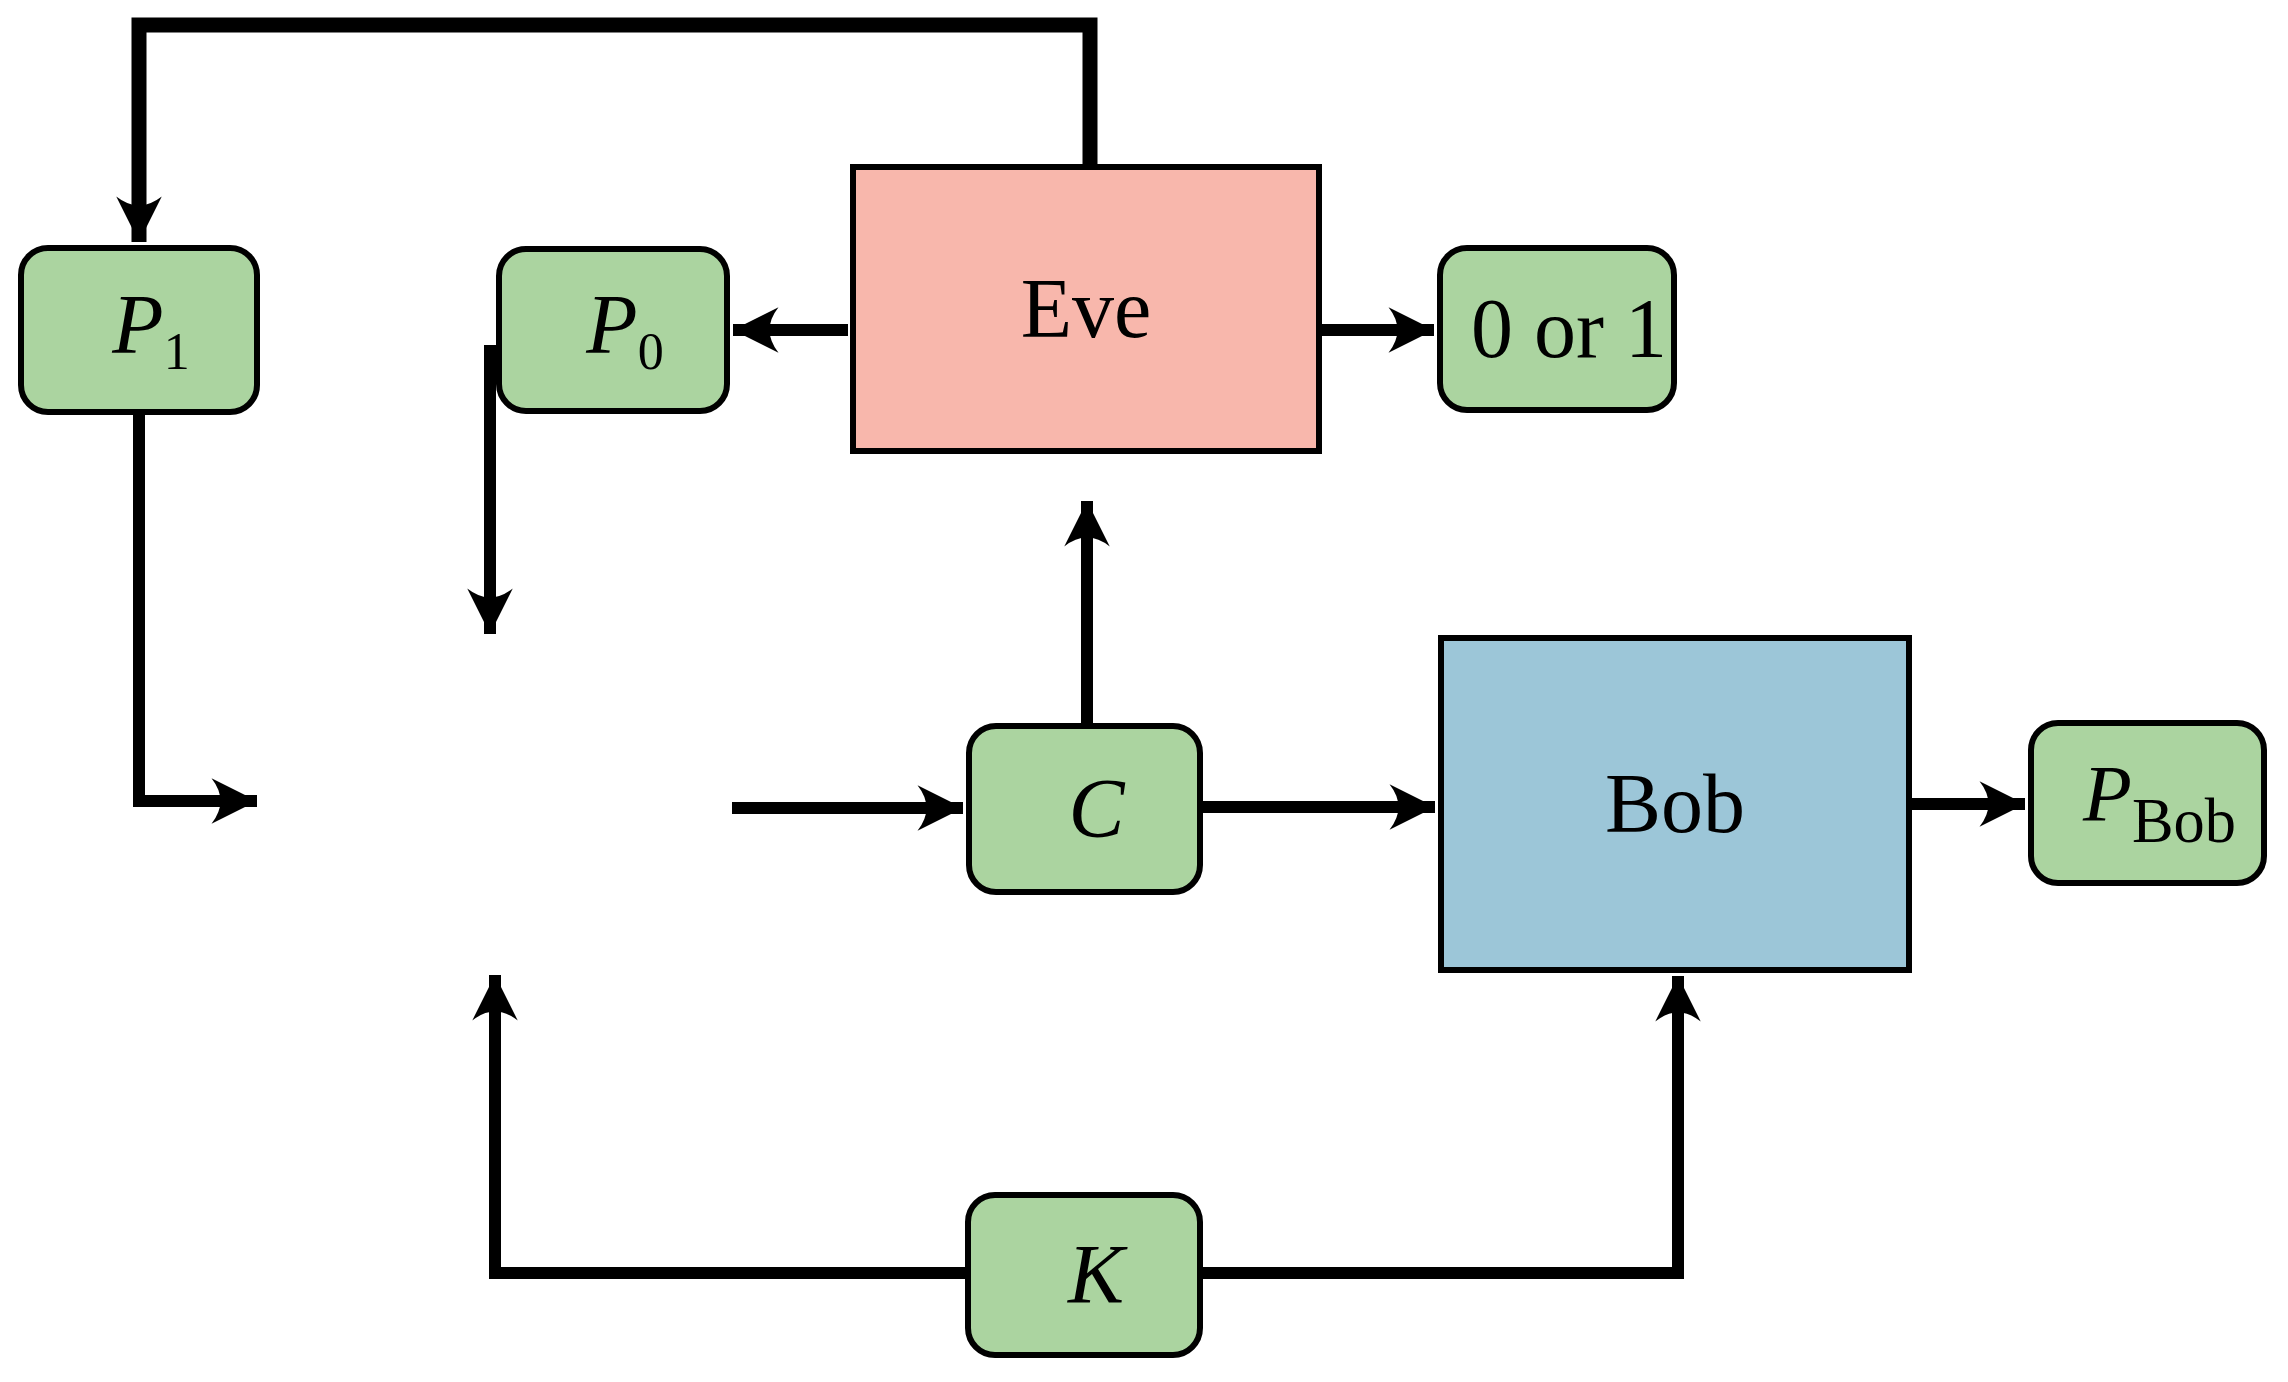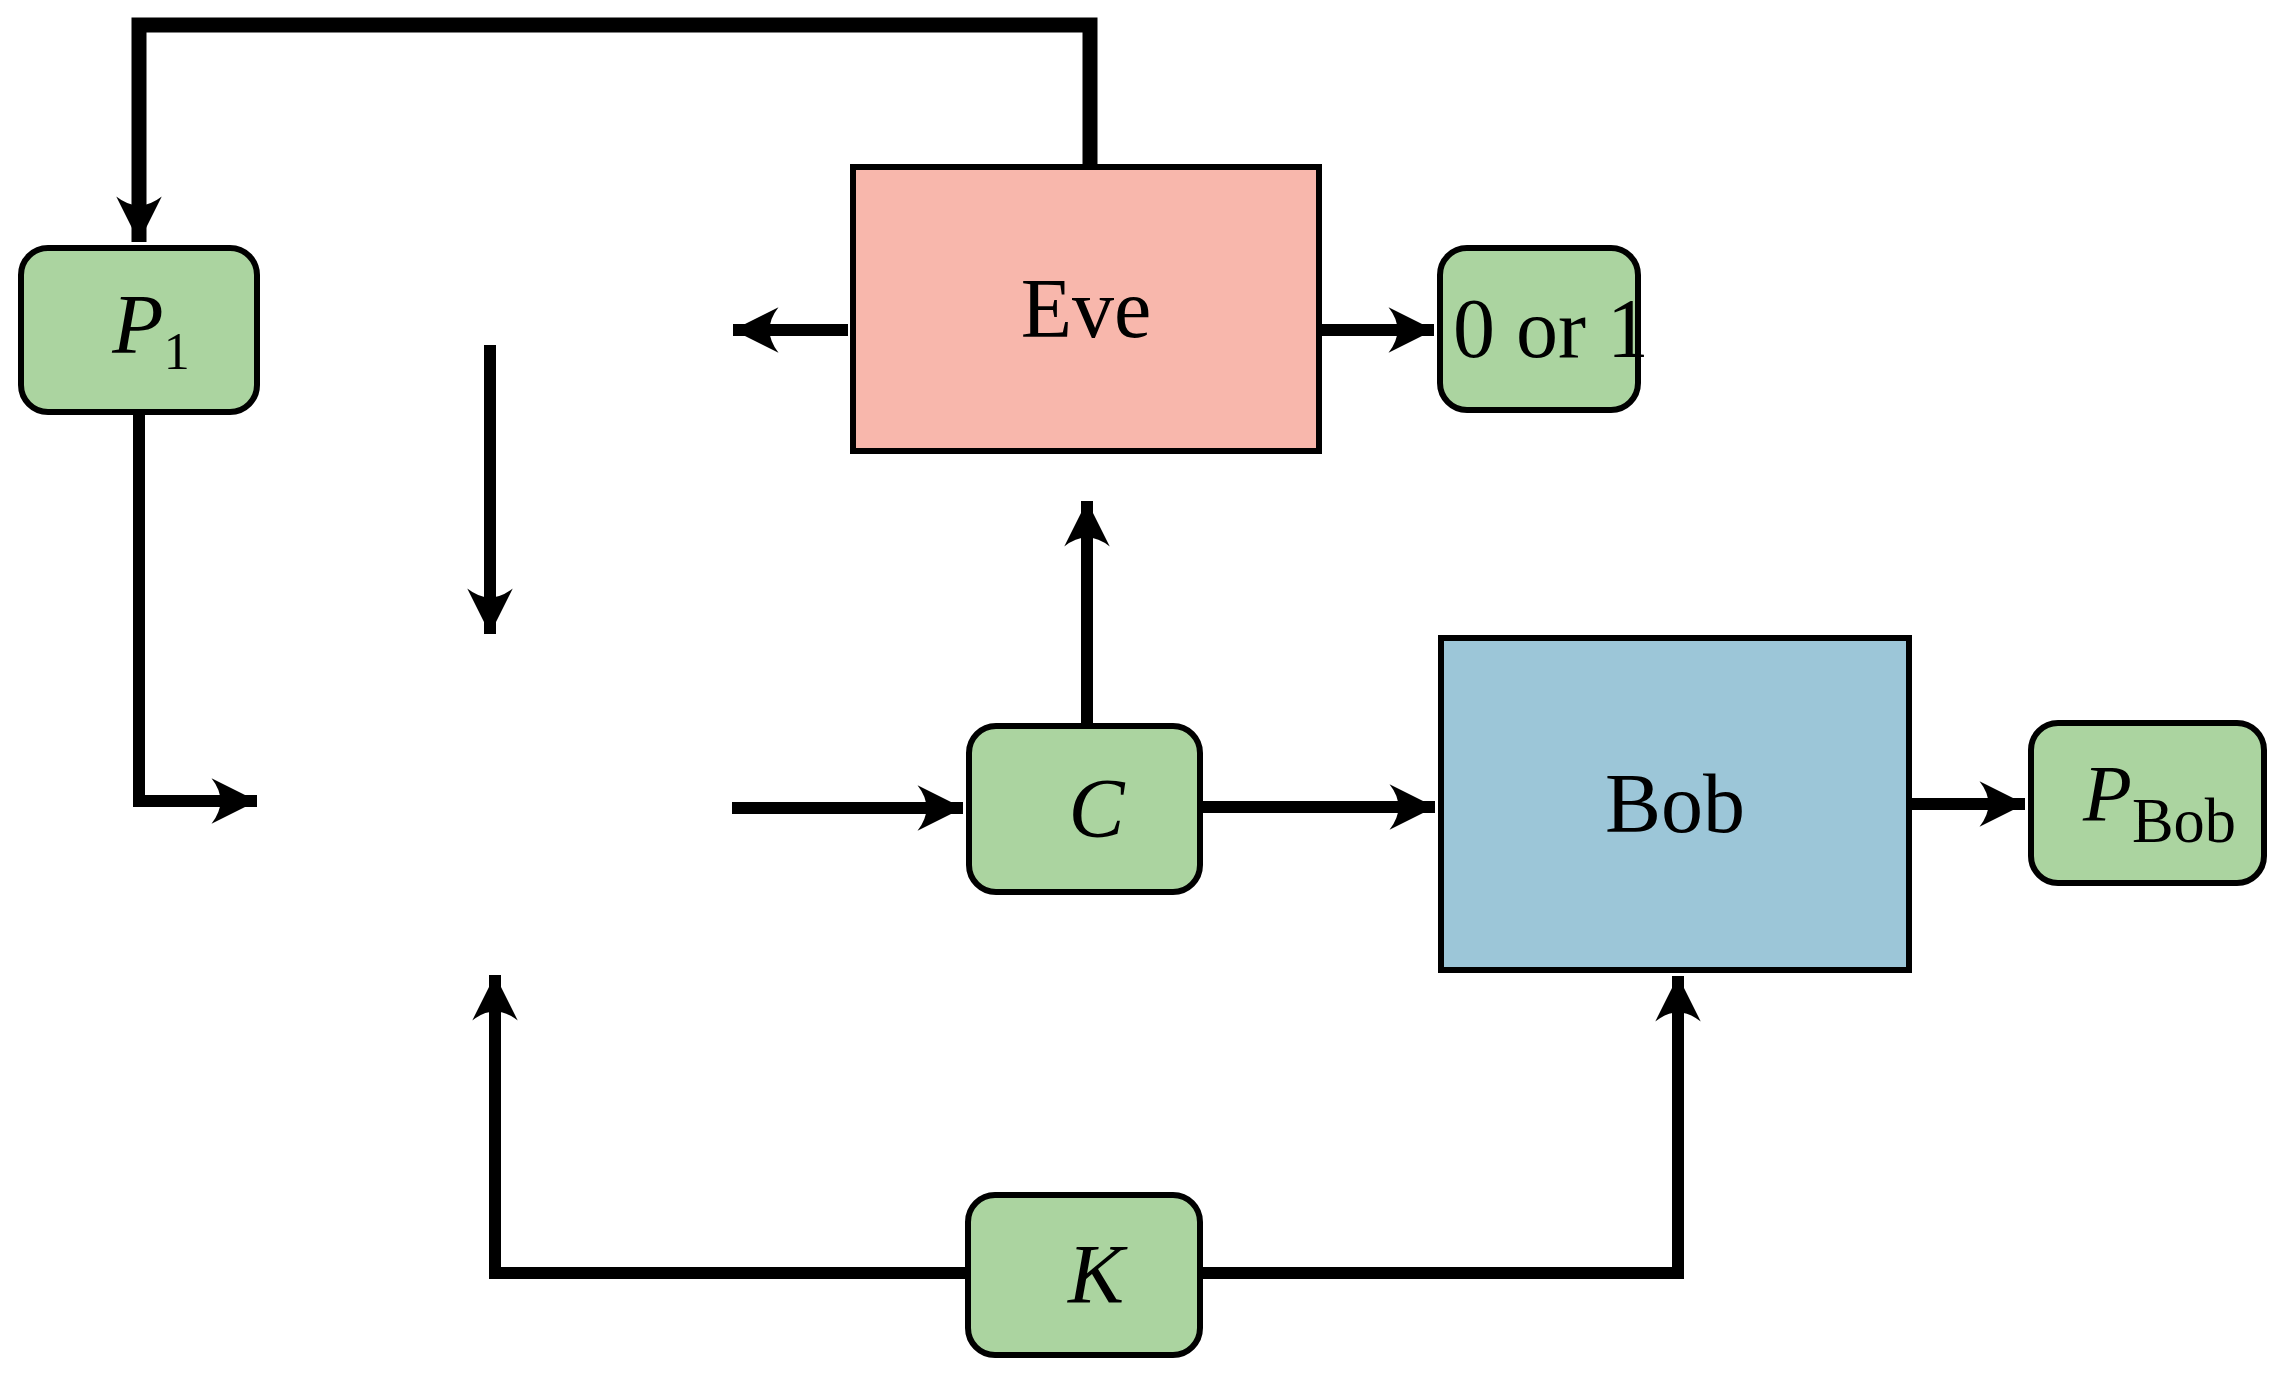--- a/index.html
+++ b/index.html
@@ -54,26 +54,29 @@
     <line class="wire" x1="1200" y1="807" x2="1435" y2="807" marker-end="url(#ah)"></line>
     <line class="wire" x1="1909" y1="804" x2="2025" y2="804" marker-end="url(#ah)"></line>
     <polyline class="wire" points="966,1273 495,1273 495,975" marker-end="url(#ah)"></polyline>
     <polyline class="wire" points="1200,1273 1678,1273 1678,976" marker-end="url(#ah)"></polyline>
   </svg>
 
   <div class="node green" style="left:18px; top:245px; width:242px; height:170px;">
     <span class="lbl"><i>P</i><sub>1</sub></span>
   </div>
 
+  <div class="node green" style="left:496px; top:246px; width:234px; height:168px;">
+    <span class="lbl"><i>P</i><sub>0</sub></span>
+  </div>
 
   <div class="node pink" style="left:850px; top:164px; width:472px; height:290px;">
     <span class="lbl">Eve</span>
   </div>
 
-  <div class="node green" style="left:1437px; top:245px; width:204px; height:168px;">
+  <div class="node green" style="left:1437px; top:245px; width:240px; height:168px;">
     <span class="lbl">0 or 1</span>
   </div>
 
 
   <div class="node green" style="left:966px; top:723px; width:237px; height:172px;">
     <span class="lbl"><i>C</i></span>
   </div>
 
   <div class="node blue" style="left:1438px; top:635px; width:474px; height:338px;">
     <span class="lbl">Bob</span>

